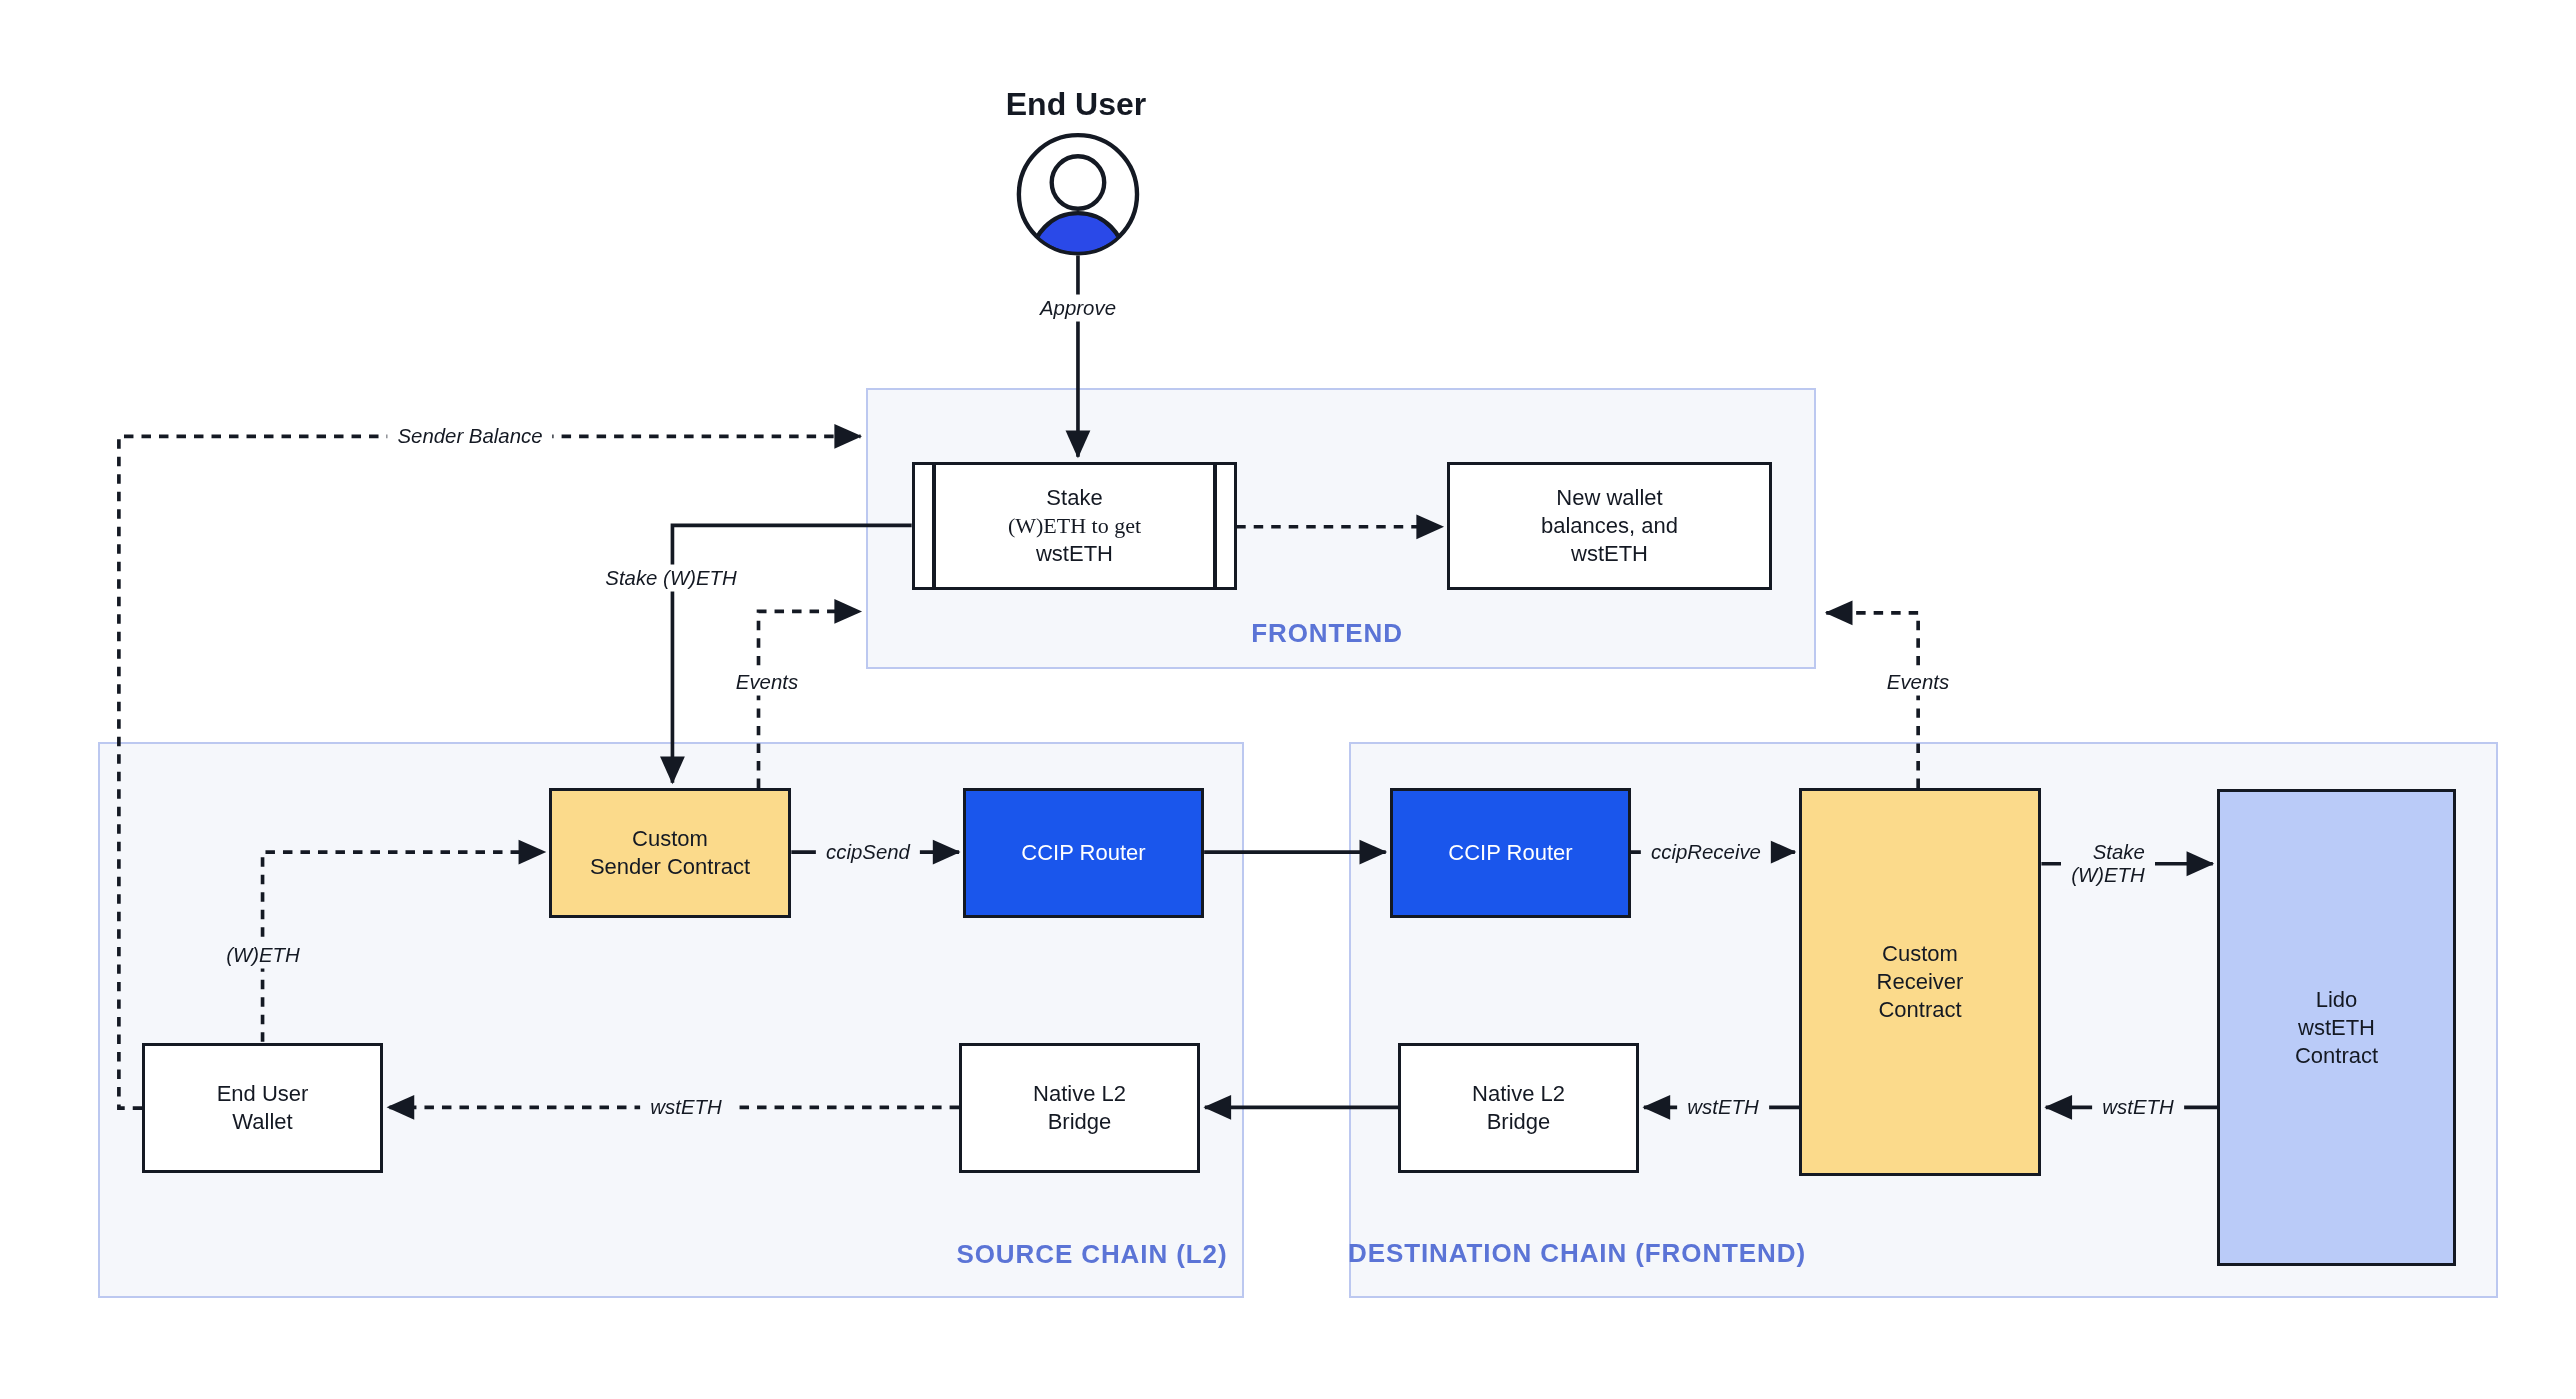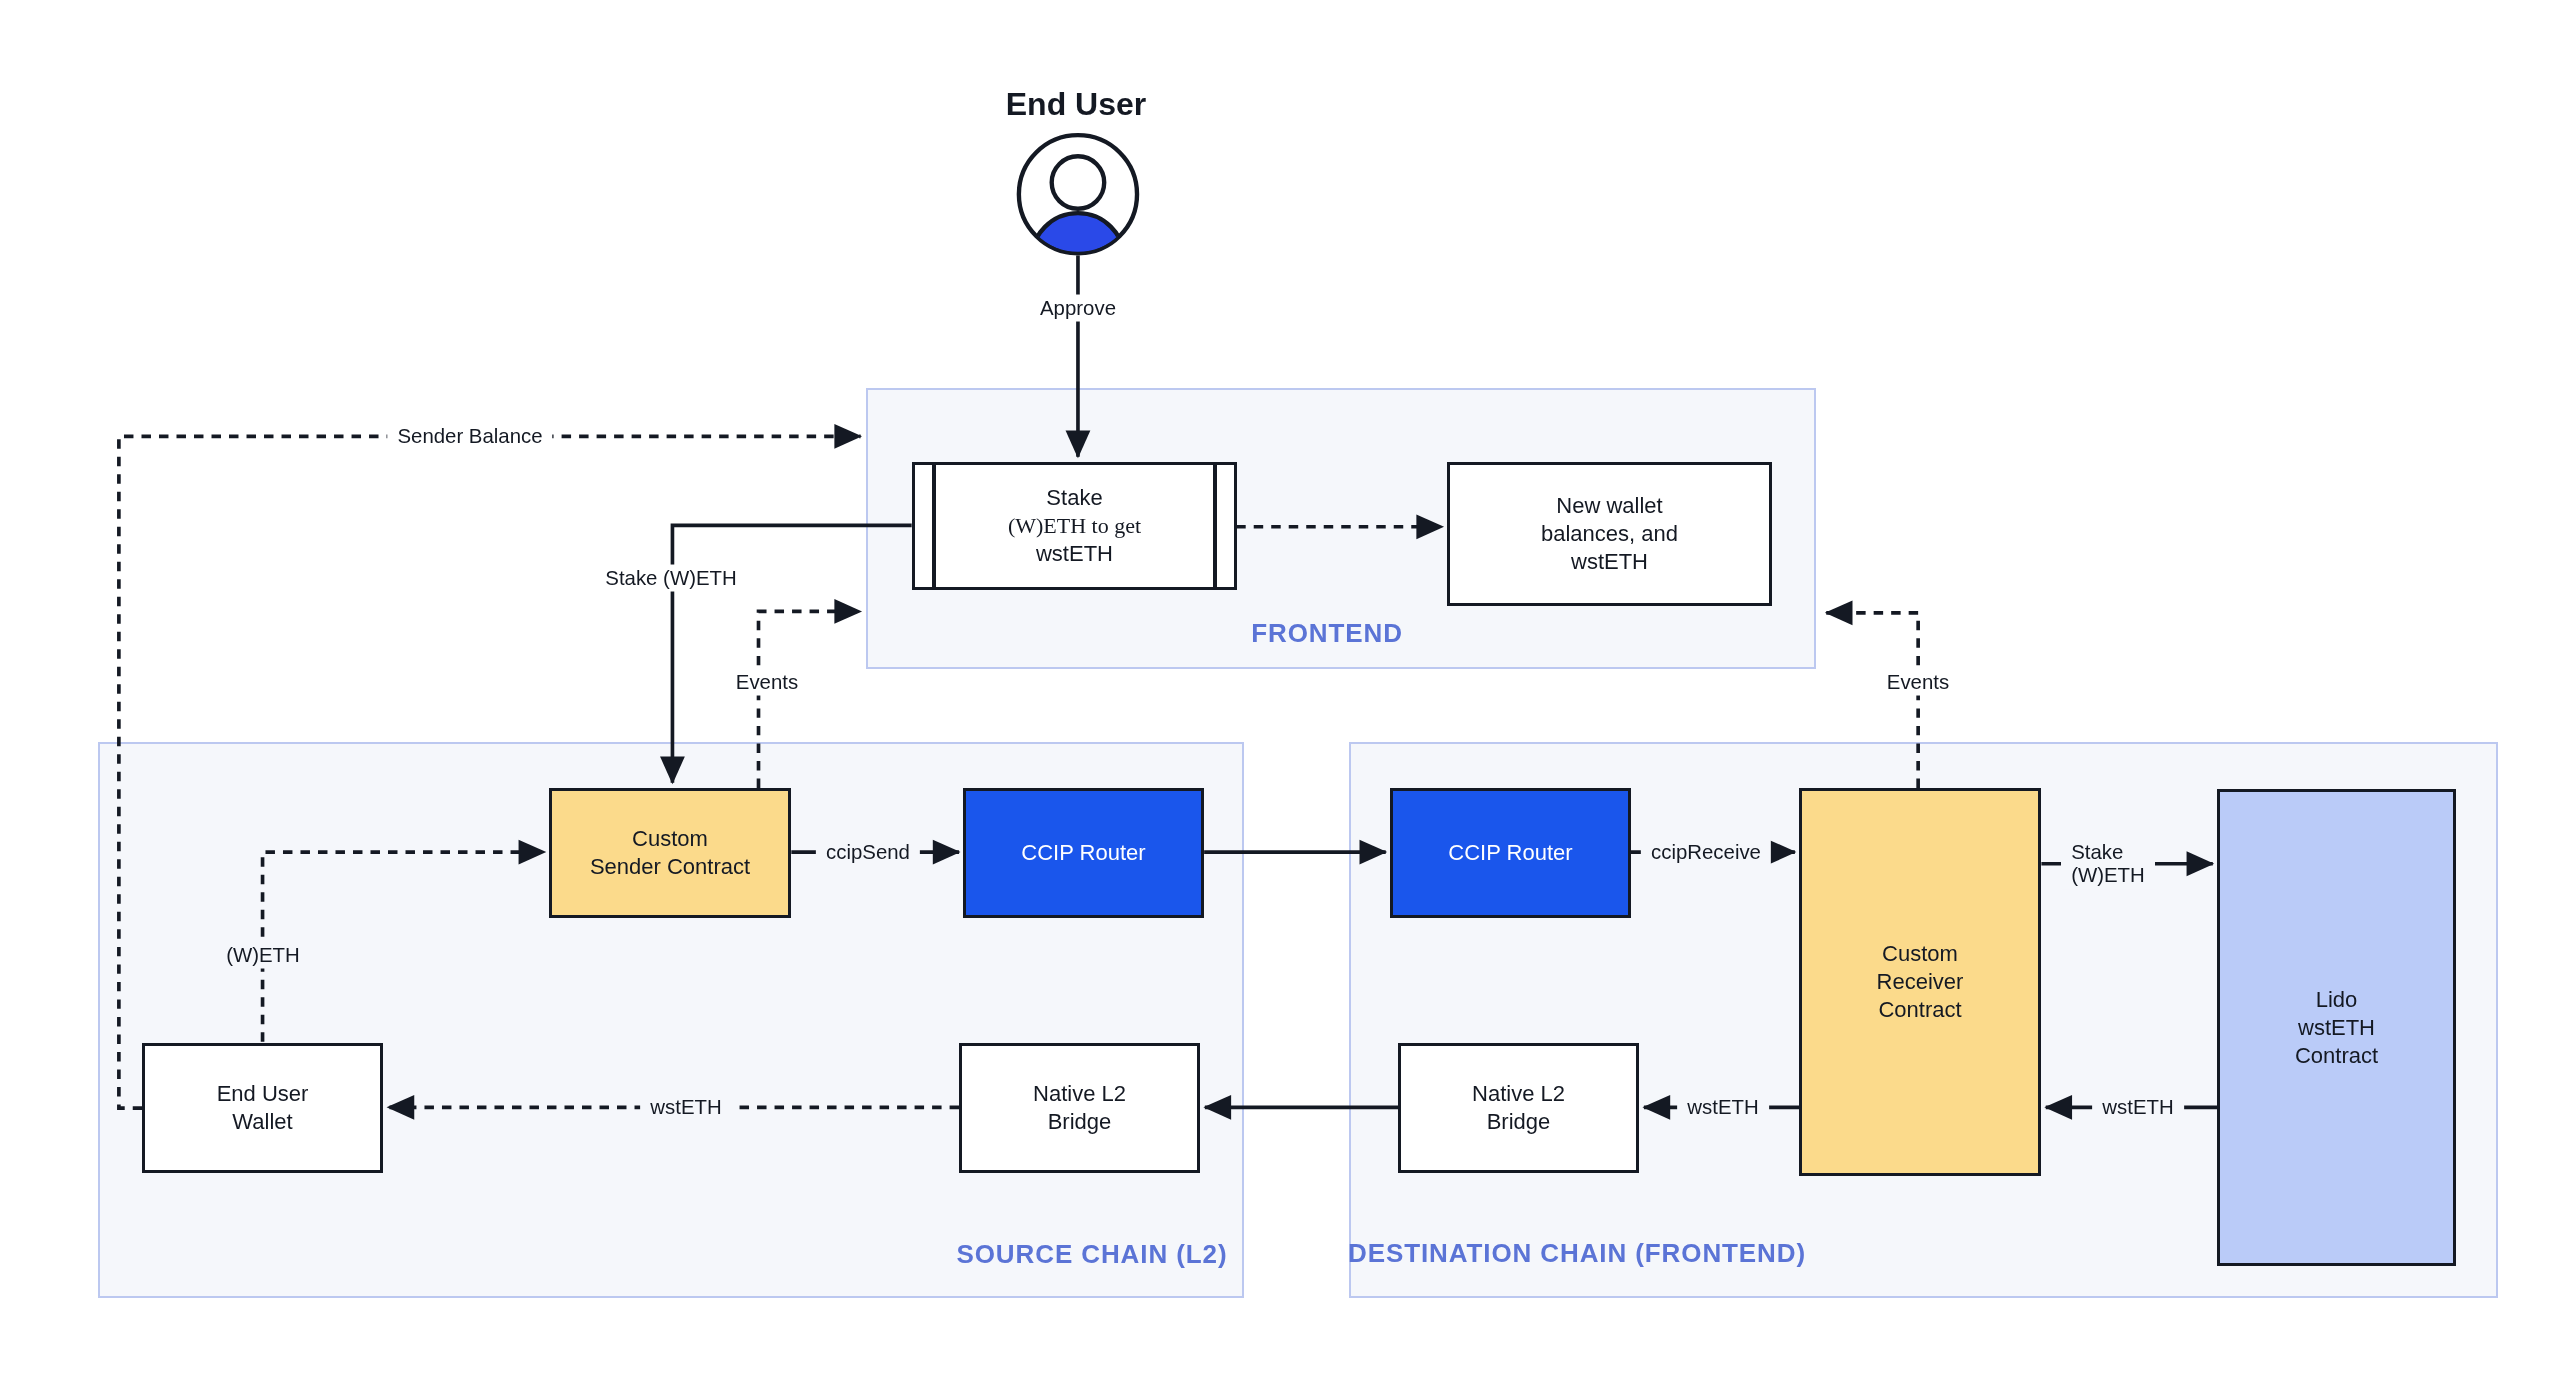--- a/index.html
+++ b/index.html
@@ -40,22 +40,22 @@
   .subbar{position:absolute;top:0;bottom:0;width:3.6px;background:var(--ink);}
   .subbar.left{left:17px;}
   .subbar.right{right:17px;}
   .edges{position:absolute;left:0;top:0;pointer-events:none;}
   .edge{stroke:var(--ink);stroke-width:5;fill:none;}
   .edge.dashed{stroke-dasharray:13 11;}
   .arrowhead{fill:var(--ink);}
   .icon-stroke{stroke:var(--ink);stroke-width:6;fill:#ffffff;}
   .edge-label{
     position:absolute;transform:translate(-50%,-50%);
-    font-size:20.4px;font-weight:500;color:var(--ink);
-    white-space:nowrap;padding:2.2px 10.2px;text-align:left;line-height:22.6px;
+    font-size:20.4px;font-style:italic;font-weight:500;color:var(--ink);
+    white-space:nowrap;padding:2.2px 10.2px;text-align:right;line-height:22.6px;
   }
   .on-white{background:var(--canvas-bg);}
   .on-chain{background:var(--container-bg);}
   .title-label{
     position:absolute;transform:translate(-50%,-50%);
     font-size:32px;font-weight:600;color:var(--ink);white-space:nowrap;
   }
 </style>
 </head>
 <body>
@@ -140,21 +140,21 @@
   <div class="node" style="left:912px;top:462px;width:325px;height:128px;">
     <span class="subbar left"></span>
     <span class="subbar right"></span>
     <span>
       <span style="display:block;">Stake</span>
       <span style="display:block;font-family:Liberation Serif, serif;">(W)ETH to get</span>
       <span style="display:block;">wstETH</span>
     </span>
   </div>
 
-  <div class="node" style="left:1447px;top:462px;width:325px;height:144px;">
+  <div class="node" style="left:1447px;top:462px;width:325px;height:128px;">
     <span>
       <span style="display:block;">New wallet</span>
       <span style="display:block;">balances, and</span>
       <span style="display:block;">wstETH</span>
     </span>
   </div>
 
   <div class="node yellow" style="left:549px;top:788px;width:242px;height:130px;">
     <span>
       <span style="display:block;">Custom</span>

